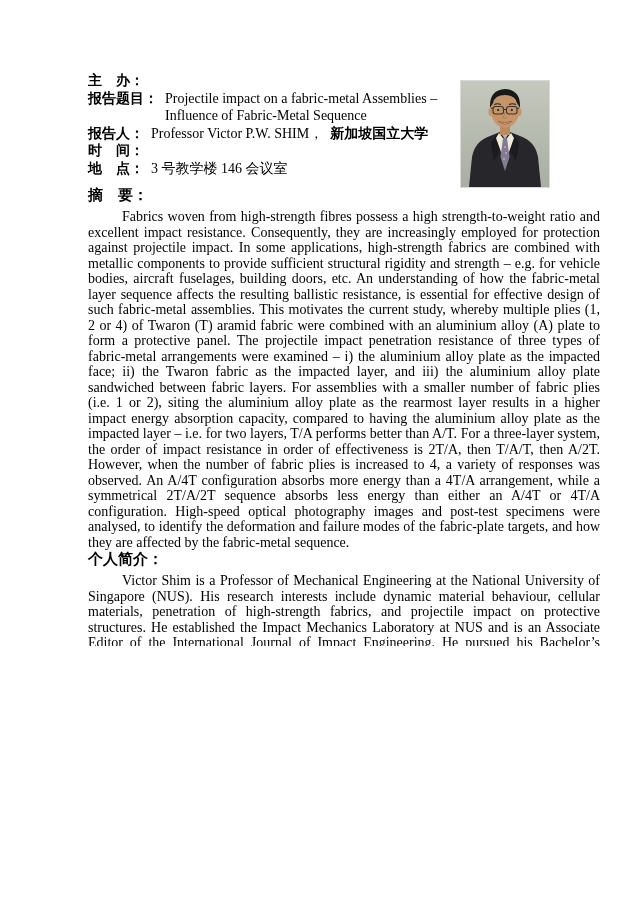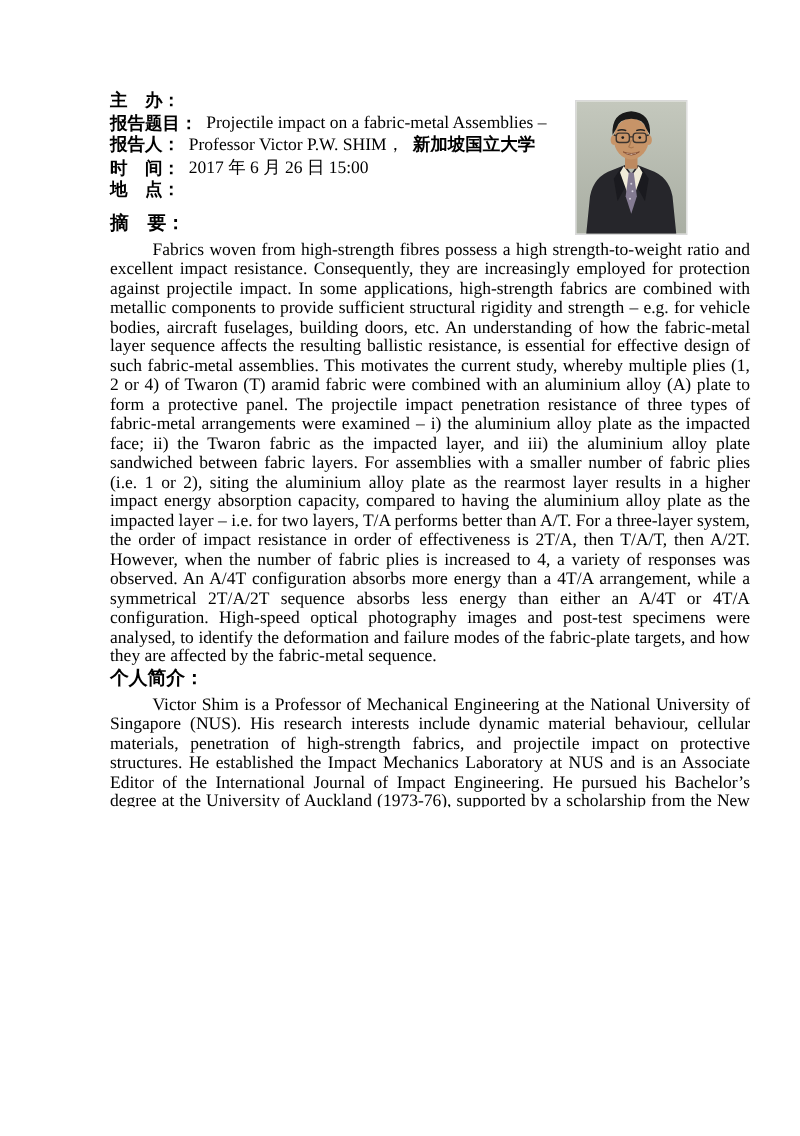--- a/index.html
+++ b/index.html
@@ -65,35 +65,36 @@
   <div class="header">
 
     <div class="hrow">
       <span class="hlabel">主　办：</span>
     </div>
 
     <div class="hrow">
       <span class="hlabel">报告题目：</span>
       <span class="hval en">
         <span class="block">Projectile impact on a fabric-metal Assemblies –</span>
+        <span class="block">Influence of Fabric-Metal Sequence</span>
       </span>
     </div>
 
     <div class="hrow">
       <span class="hlabel">报告人：</span>
       <span class="hval"><span class="en">Professor Victor P.W. SHIM，</span><span class="gap"></span><span class="cn">新加坡国立大学</span></span>
     </div>
 
     <div class="hrow">
       <span class="hlabel">时　间：</span>
-      <span class="hval en">2017 年 6 月 26 日 15:00</span>
     </div>
 
     <div class="hrow">
       <span class="hlabel">地　点：</span>
+      <span class="hval en">3 号教学楼 146 会议室</span>
     </div>
 
   </div>
 
   <svg class="photo" viewBox="0 0 88 106" xmlns="http://www.w3.org/2000/svg" preserveAspectRatio="none">
     <defs>
       <linearGradient id="bgGrad" x1="0" y1="0" x2="0" y2="1">
         <stop offset="0" stop-color="#c4c8bd"></stop>
         <stop offset="1" stop-color="#a9aea3"></stop>
       </linearGradient>

